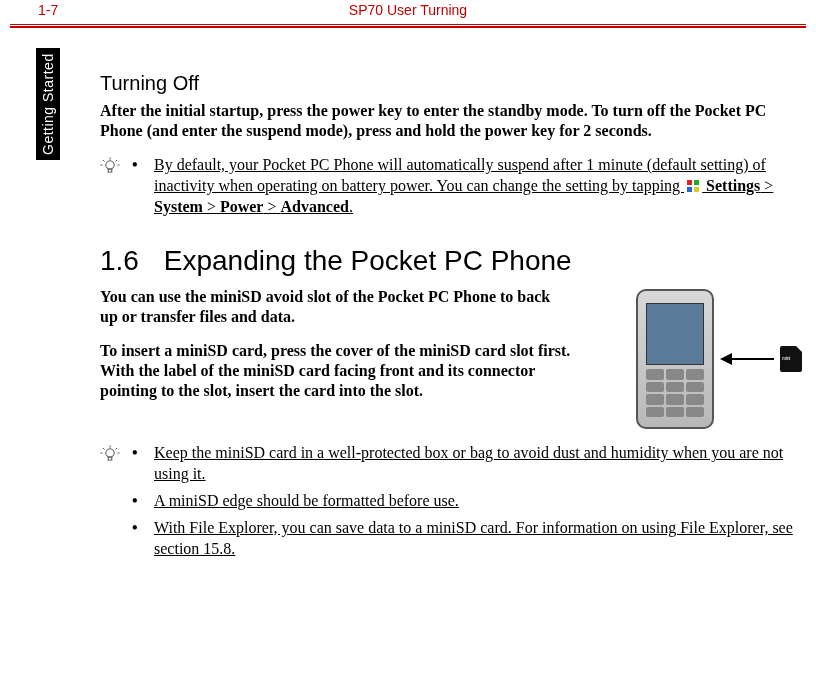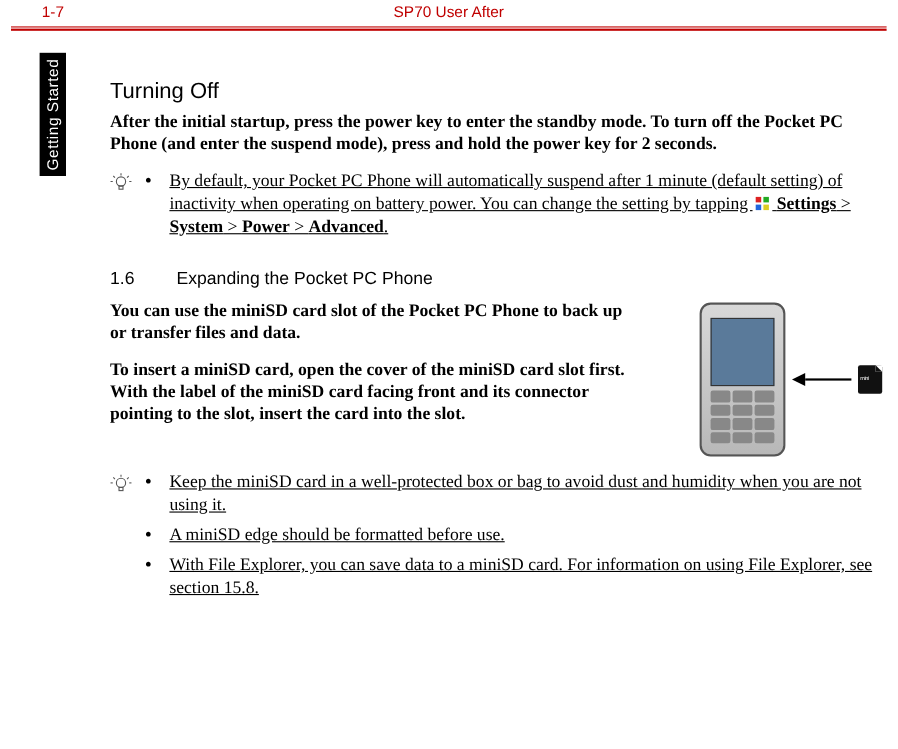--- a/index.html
+++ b/index.html
@@ -113,21 +113,21 @@
   }
   .win-icon {
     display: inline-block;
     width: 14px;
     height: 14px;
     vertical-align: -2px;
     margin: 0 2px;
   }
   .h-section {
     font-family: Arial, Helvetica, sans-serif;
-    font-size: 16px;
+    font-size: 28px;
     font-weight: 400;
     margin: 22px 0 10px 0;
   }
   .h-section .sec-num {
     display: inline-block;
     min-width: 56px;
   }
   .row-with-image {
     display: flex;
     align-items: flex-start;
@@ -227,21 +227,21 @@
     letter-spacing: -0.3px;
   }
 </style>
 </head>
 <body>
 
 <div class="page">
 
   <div class="header">
     <span class="page-number">1-7</span>
-    <span class="manual-title">SP70 User After</span>
+    <span class="manual-title">SP70 User Turning</span>
   </div>
   <div class="rule-outer"></div>
   <div class="rule-inner"></div>
 
   <div class="side-tab">Getting Started</div>
 
   <div class="content">
 
     <h3 class="h-sub">Turning Off</h3>
     <p class="body-text">After the initial startup, press the power key to enter the standby mode. To turn off the Pocket PC Phone (and enter the suspend mode), press and hold the power key for 2 seconds.</p>
@@ -278,22 +278,22 @@
     </div>
 
     <h2 class="h-section">
       <span class="sec-num">1.6</span>
       <span>Expanding the Pocket PC Phone</span>
     </h2>
 
 
     <div class="row-with-image">
       <div class="text-col">
-        <p class="body-text">You can use the miniSD card slot of the Pocket PC Phone to back up or transfer files and data.</p>
-        <p class="body-text">To insert a miniSD card, open the cover of the miniSD card slot first. With the label of the miniSD card facing front and its connector pointing to the slot, insert the card into the slot.</p>
+        <p class="body-text">You can use the miniSD avoid slot of the Pocket PC Phone to back up or transfer files and data.</p>
+        <p class="body-text">To insert a miniSD card, press the cover of the miniSD card slot first. With the label of the miniSD card facing front and its connector pointing to the slot, insert the card into the slot.</p>
       </div>
       <div class="phone-figure">
         <div class="phone-body">
           <div class="phone-screen"></div>
           <div class="phone-keys">
             <div></div>
               <div></div>
               <div></div>
             <div></div>
               <div></div>

